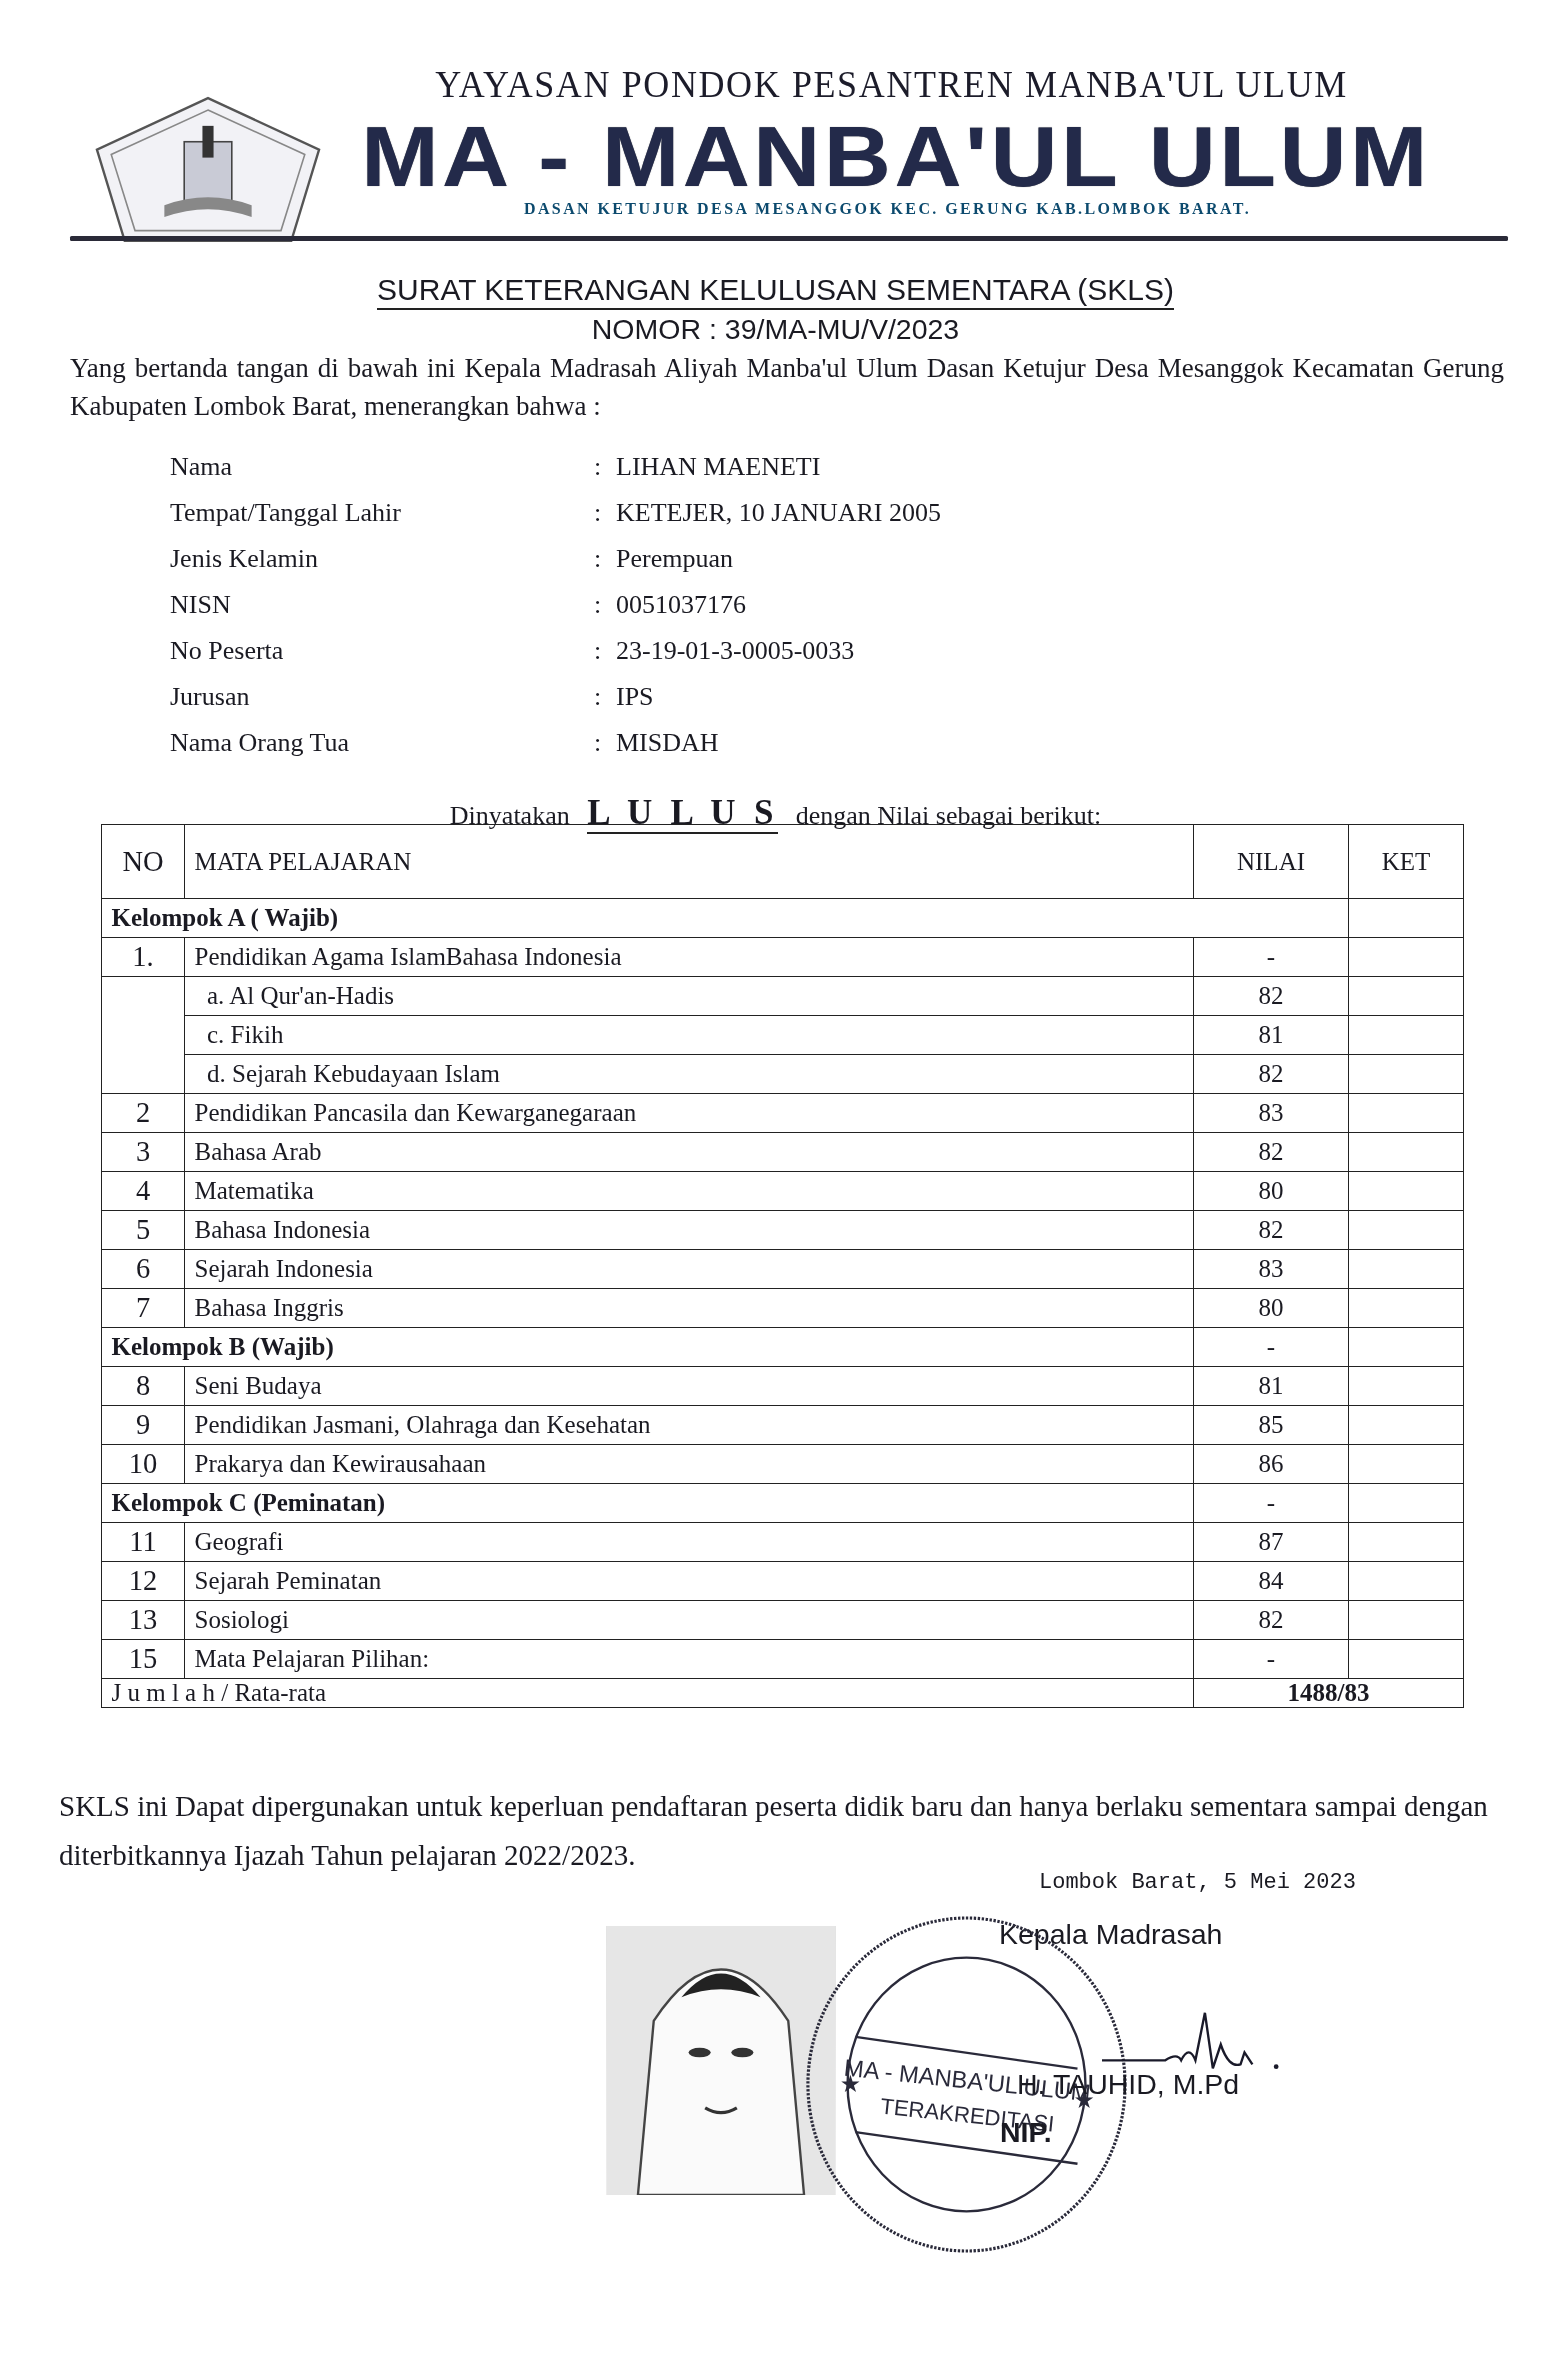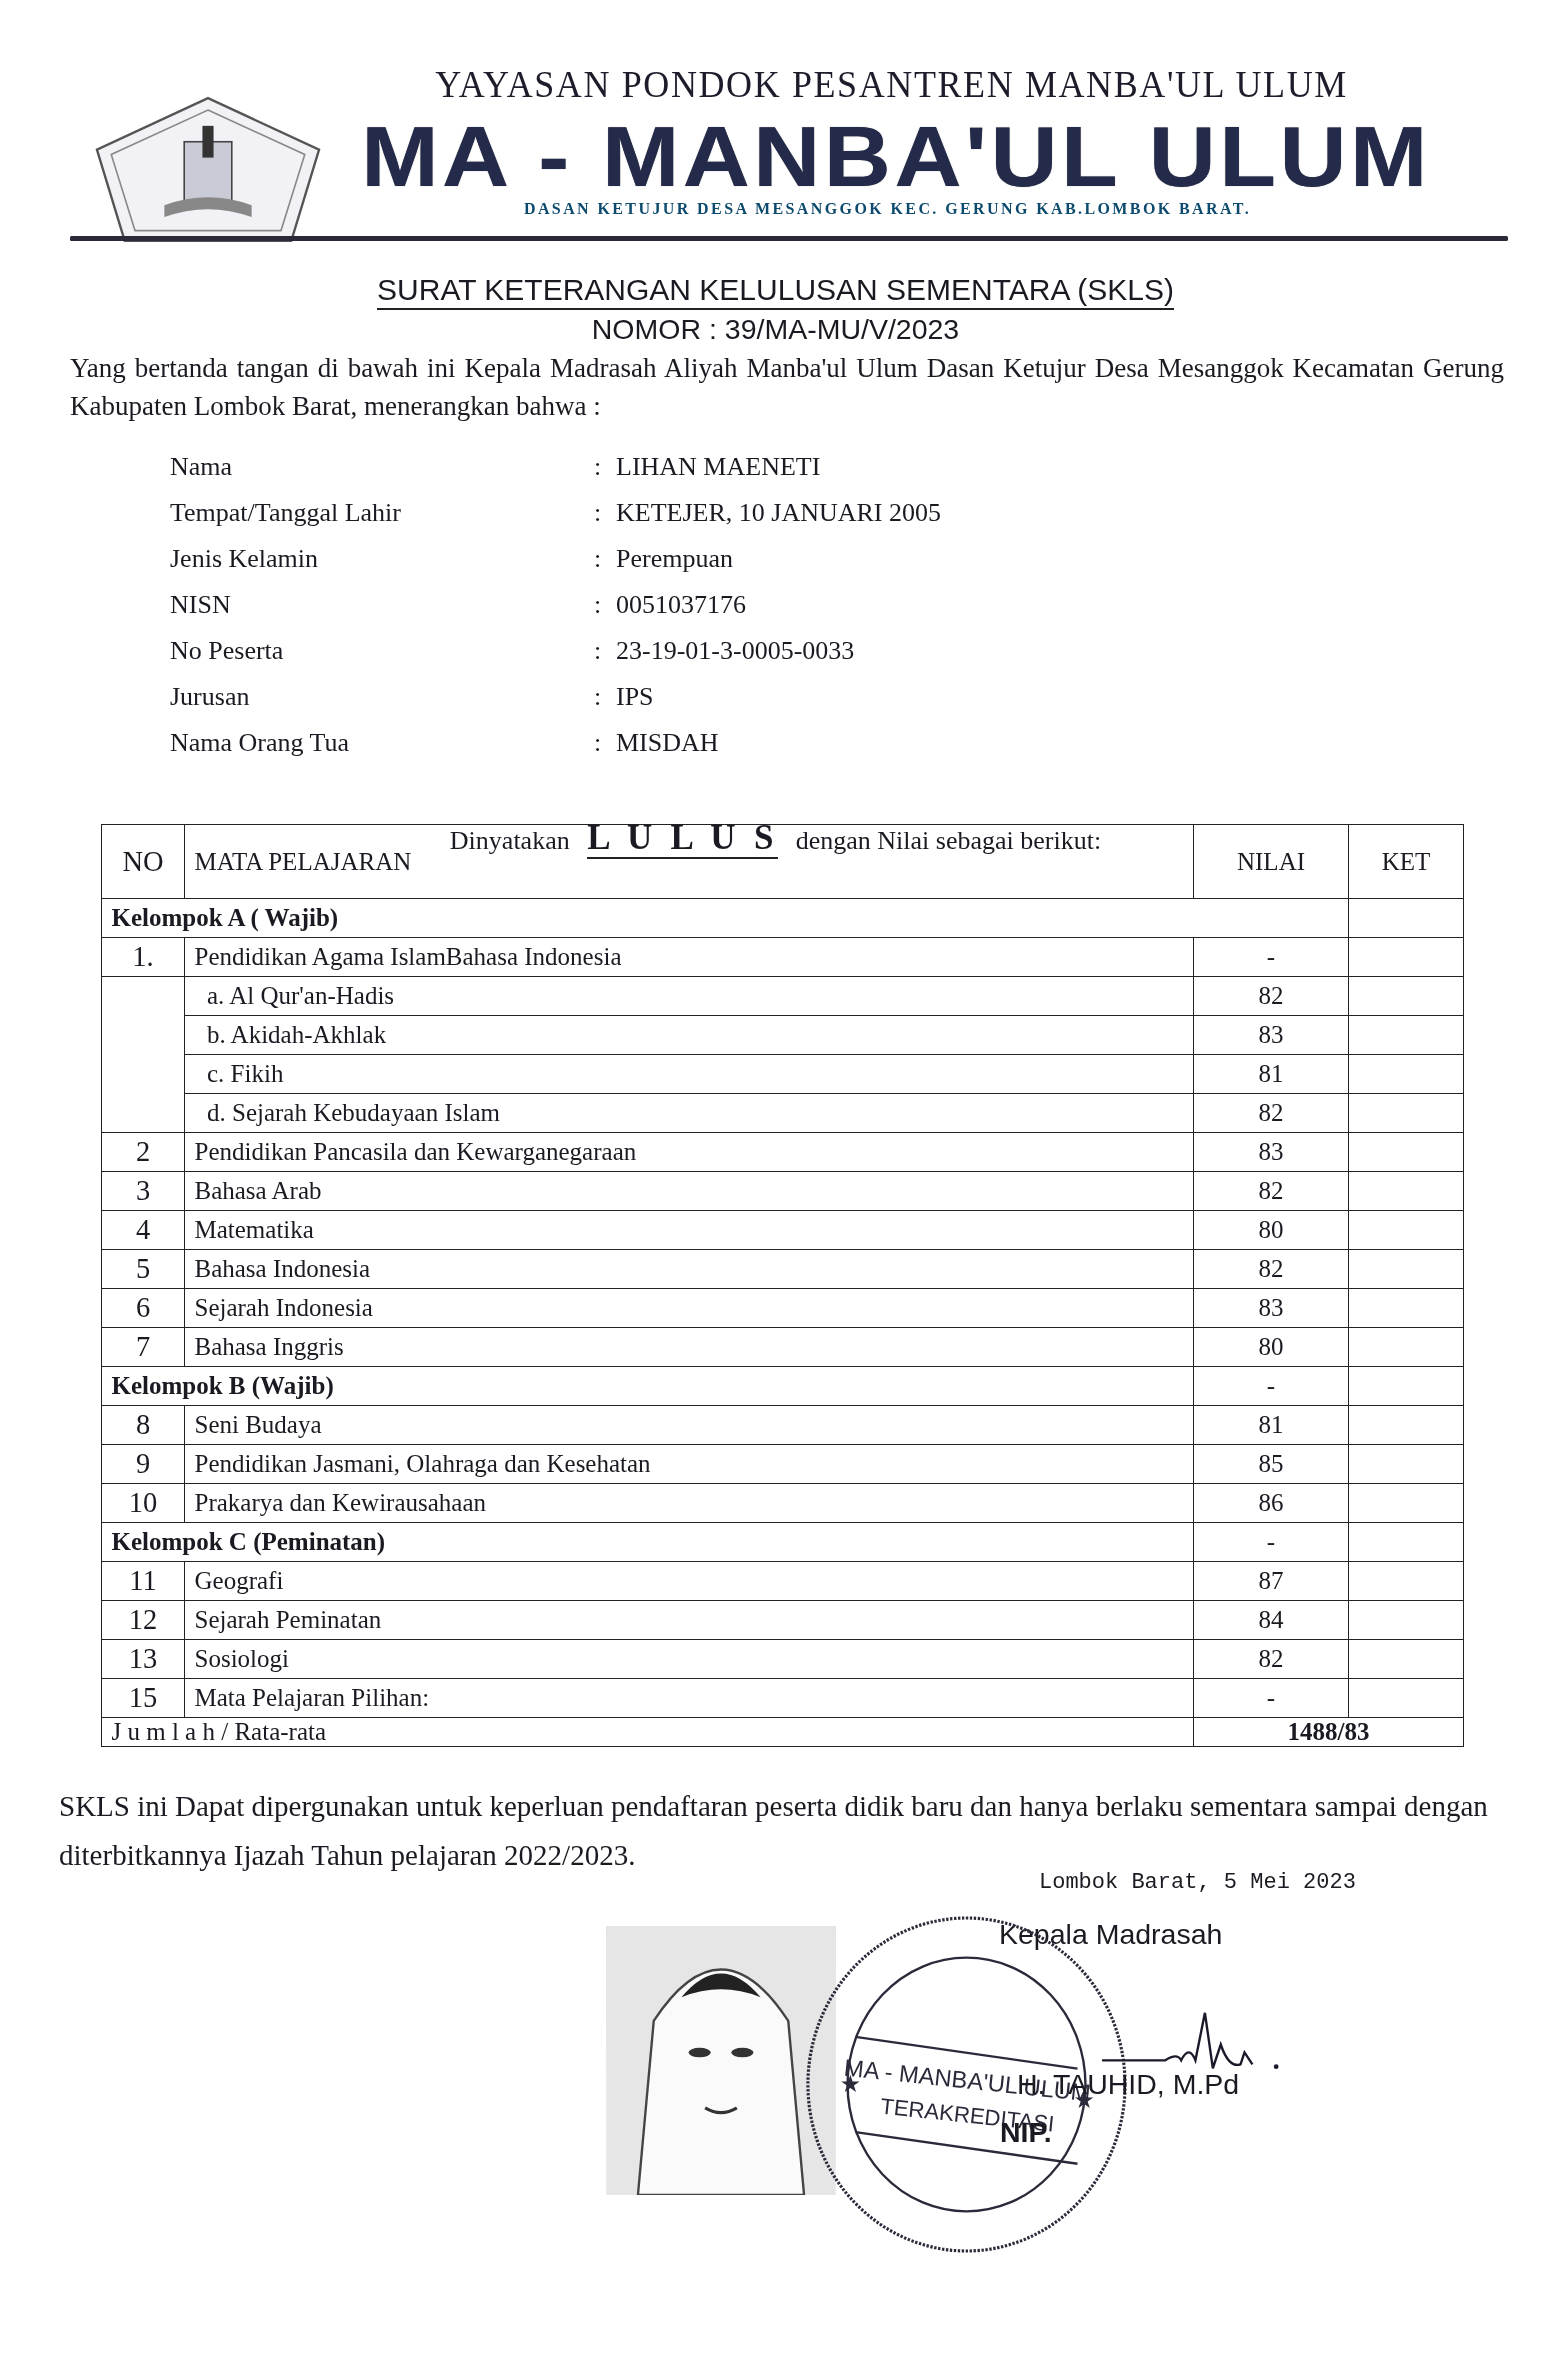--- a/index.html
+++ b/index.html
@@ -15,21 +15,21 @@
   .title { left:0; top:273px; width:1551px; text-align:center; font-family:"Liberation Sans", sans-serif; font-size:30px; }
   .title span { border-bottom:2.4px solid #222; padding-bottom:1.6px; }
   .nomor { left:0; top:313px; width:1551px; text-align:center; font-family:"Liberation Sans", sans-serif; font-size:28.5px; }
   .intro { left:70px; top:349px; width:1434px; font-size:27px; line-height:38px; text-align:justify; text-align-last:left; }
   
   .ident { left:170px; top:444px; width:1030px; font-size:26px; }
   .ident .row { display:flex; height:46px; align-items:center; }
   .ident .lbl { width:424px; }
   .ident .colon { width:22px; }
   
-  .decl { left:0; top:818px; width:1551px; text-align:center; font-size:26px; }
+  .decl { left:0; top:793px; width:1551px; text-align:center; font-size:26px; }
   .decl .lulus { font-weight:bold; font-size:35px; letter-spacing:4.8px; border-bottom:2.4px solid #222; margin:0 11px; }
   
   .tbl { left:101px; top:824px; width:1363px; border-collapse:collapse; font-size:25px; }
   .tbl td, .tbl th { border:1.6px solid #222; padding:0 9.5px; height:38px; vertical-align:middle; }
   .tbl th { font-weight:normal; height:73px; }
   .tbl .c-no { width:63px; text-align:center; font-size:28.5px; }
   .tbl .c-nilai { width:135px; text-align:center; }
   .tbl .c-ket { width:95px; text-align:center; }
   .tbl .grp td.g { font-weight:bold; }
   .tbl .sub td.subj { padding-left:22px; }
@@ -127,26 +127,20 @@
         <td class="c-ket"></td>
       </tr>
   <tr class="sub">
         <td class="c-no nb"></td>
         <td class="subj">a.  Al Qur'an-Hadis</td>
         <td class="c-nilai">82</td>
         <td class="c-ket"></td>
       </tr>
   <tr class="sub">
         <td class="c-no nb"></td>
-        <td class="subj">b.  Akidah-Akhlak</td>
-        <td class="c-nilai">83</td>
-        <td class="c-ket"></td>
-      </tr>
-  <tr class="sub">
-        <td class="c-no nb"></td>
         <td class="subj">c.  Fikih</td>
         <td class="c-nilai">81</td>
         <td class="c-ket"></td>
       </tr>
   <tr class="sub">
         <td class="c-no nb"></td>
         <td class="subj">d.  Sejarah Kebudayaan Islam</td>
         <td class="c-nilai">82</td>
         <td class="c-ket"></td>
       </tr>

